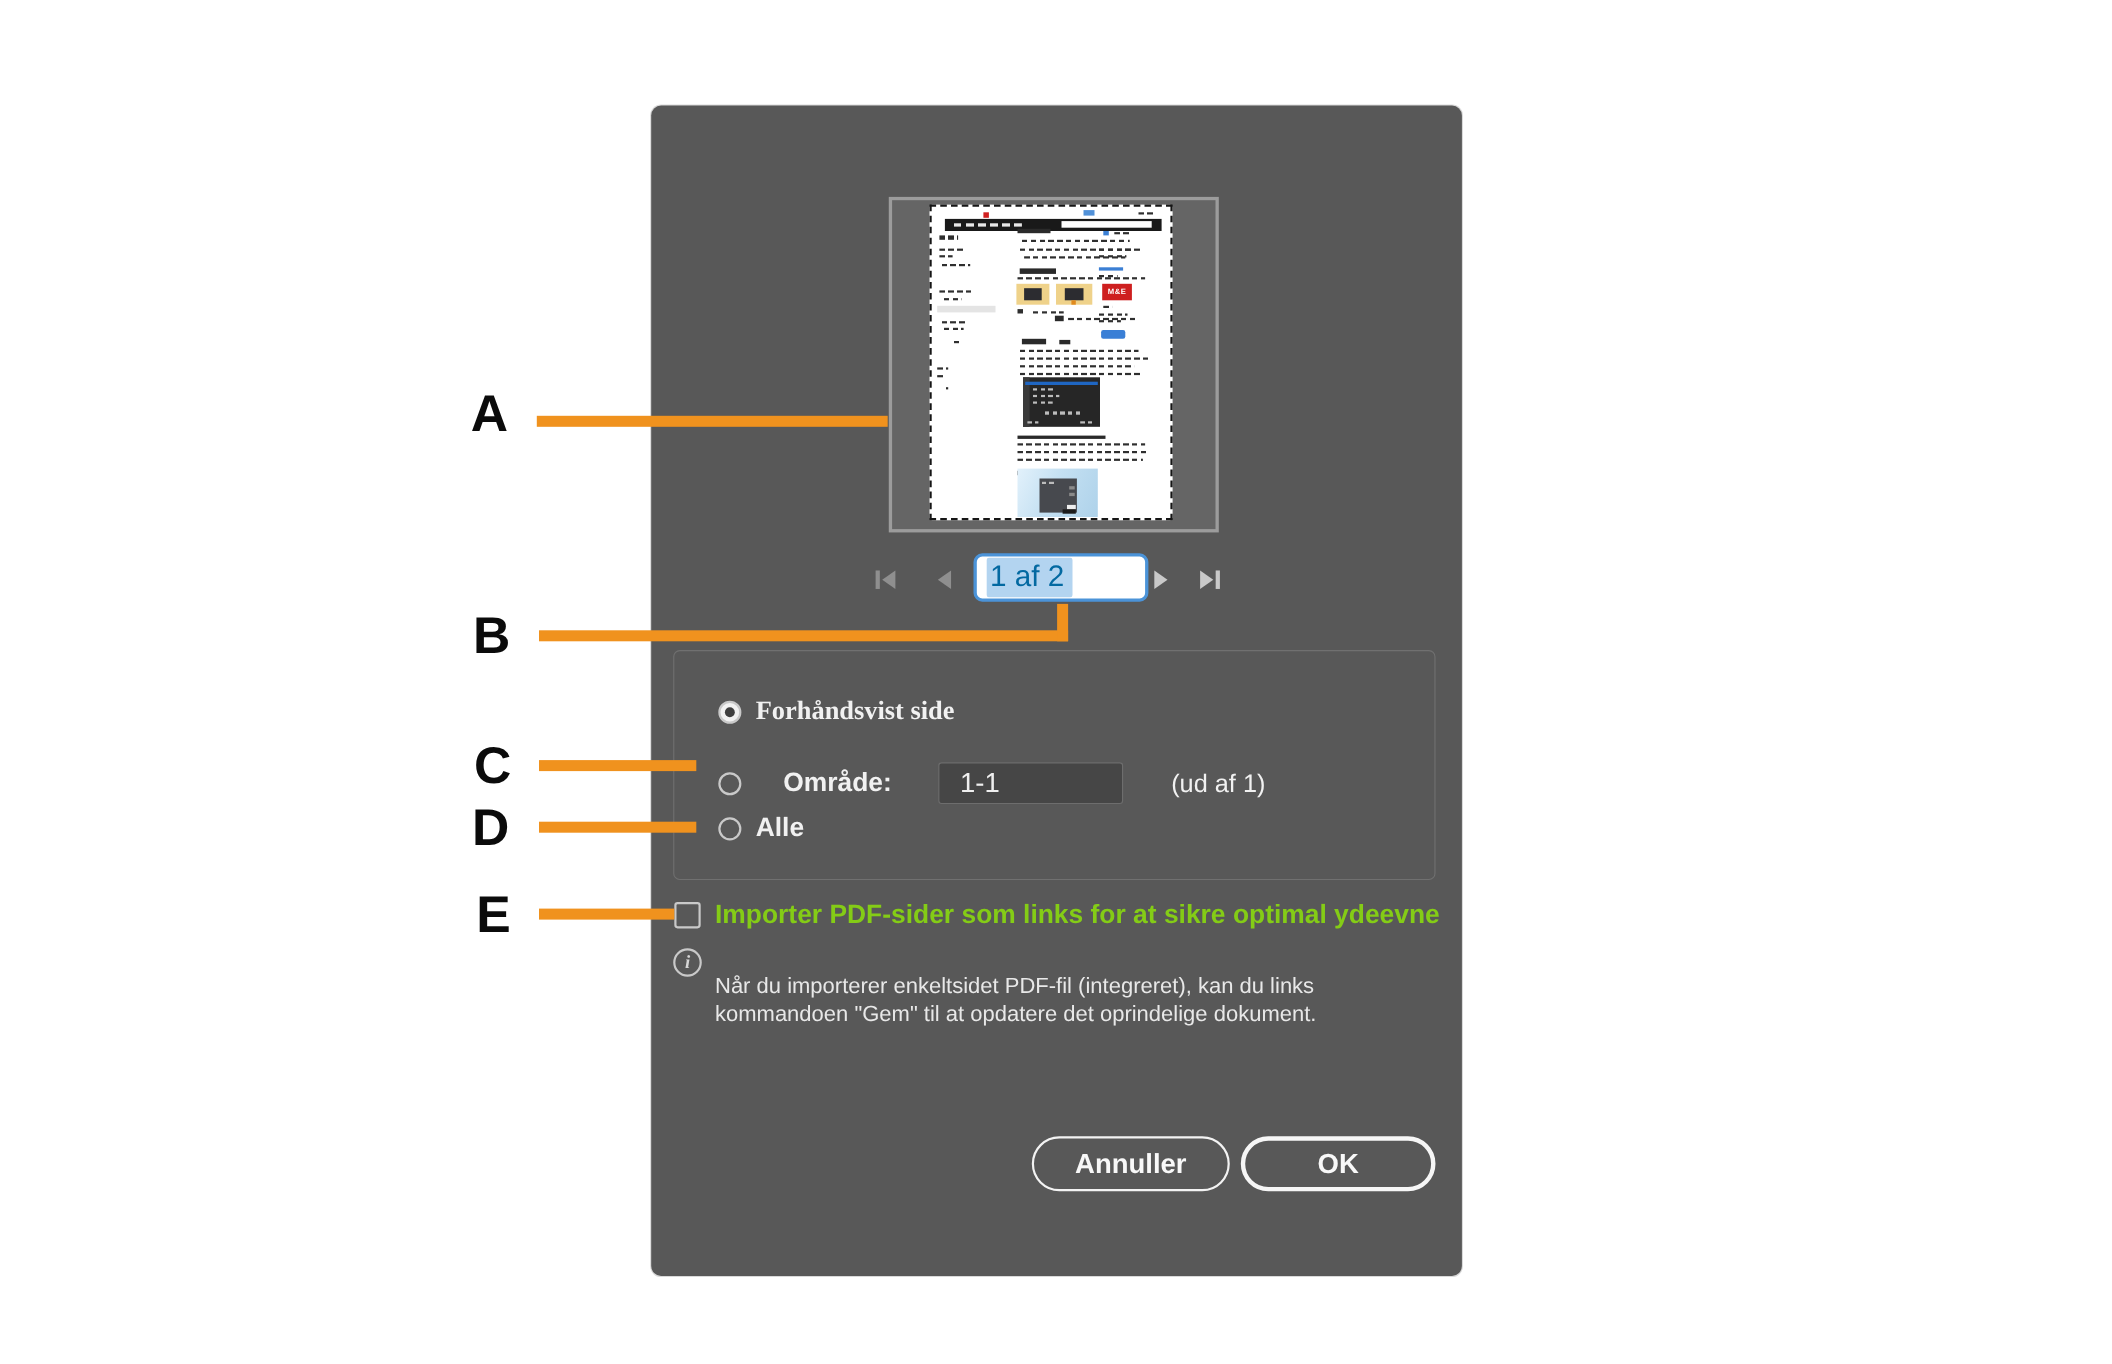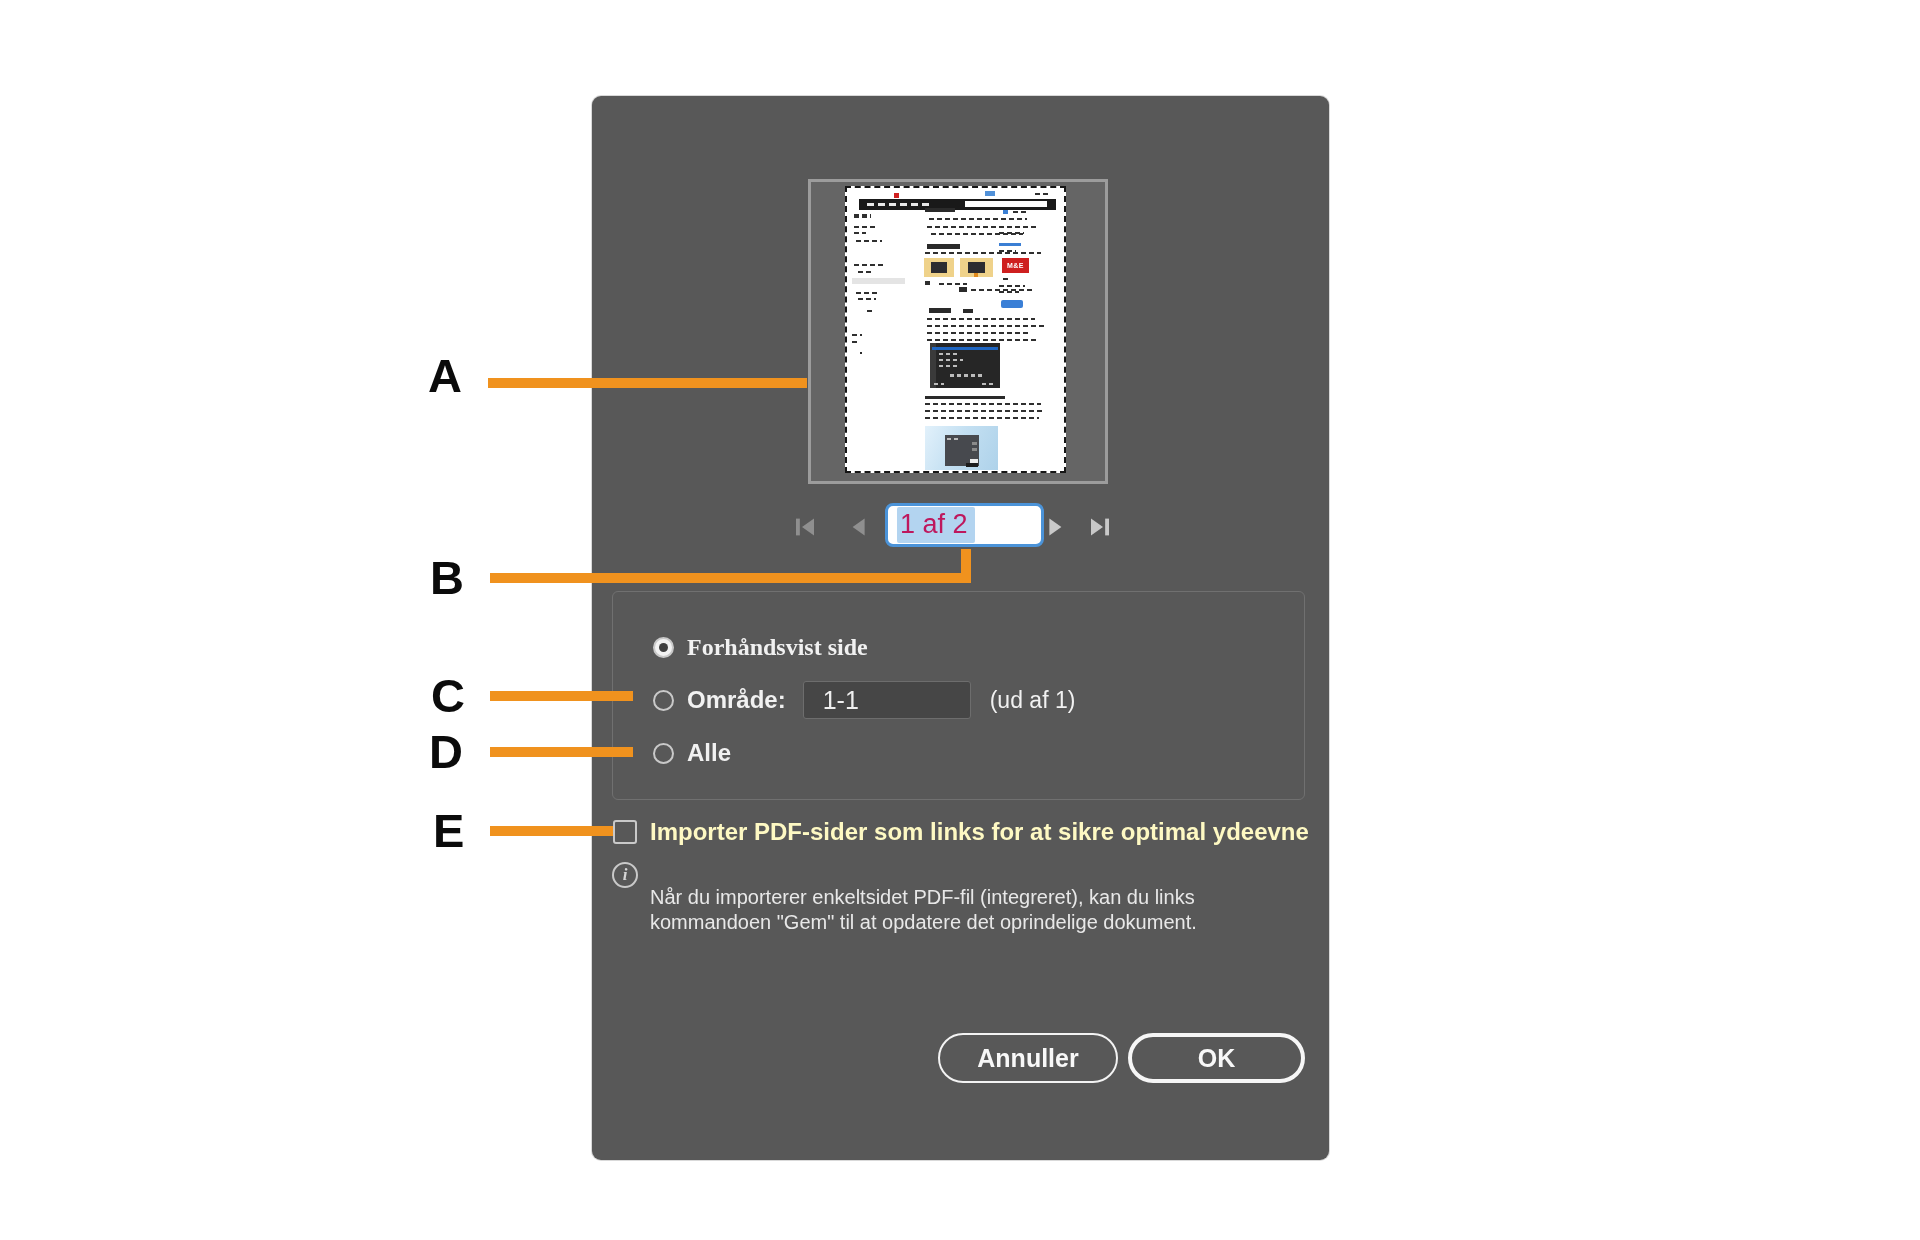--- a/index.html
+++ b/index.html
@@ -16,36 +16,36 @@
   .page{position:absolute;left:34px;top:4px;width:221px;height:287px;background:#fff;
         border:2px dashed #161616;box-sizing:border-box;overflow:hidden;}
   .page *{position:absolute;}
   .tl{height:2px;background:repeating-linear-gradient(90deg,#2f2f2f 0 5px,rgba(0,0,0,0) 5px 8px);}
   .tll{height:2px;background:repeating-linear-gradient(90deg,#bcbcbc 0 4px,rgba(0,0,0,0) 4px 7px);}
   .blk{background:#2a2a2a;}
   
   .navicon{position:absolute;width:24px;height:24px;top:419px;}
   .pager-input{position:absolute;left:293px;top:407px;width:144px;height:38px;background:#ffffff;
                border:3px solid #4b93d8;border-radius:8px;display:flex;align-items:center;padding-left:9px;}
-  .pager-input .sel{background:#b3d4f0;color:#be185d;font-size:27px;padding:2px 7px 3px 3px;border-radius:2px;}
+  .pager-input .sel{background:#b3d4f0;color:#0369a1;font-size:27px;padding:2px 7px 3px 3px;border-radius:2px;}
   
   .groupbox{position:absolute;left:20px;top:495px;width:691px;height:207px;border:1px solid #707070;border-radius:6px;}
   .opt-row{position:absolute;left:40px;display:flex;align-items:center;height:34px;}
   .radio{width:21px;height:21px;border:2px solid #c9c9c9;border-radius:50%;box-sizing:border-box;flex:0 0 auto;}
   .radio.on{background:#f2f2f2;display:flex;align-items:center;justify-content:center;}
   .radio.on::after{content:"";width:9px;height:9px;border-radius:50%;background:#3f3f3f;}
   .opt-label{color:#f1f1f1;font-size:24px;font-weight:600;margin-left:13px;white-space:nowrap;}
   .range-field{width:168px;height:38px;background:#464646;border:1px solid #6d6d6d;border-radius:3px;
                margin-left:17px;display:flex;align-items:center;padding-left:19px;box-sizing:border-box;
                color:#efefef;font-size:25px;}
   .range-hint{color:#f1f1f1;font-size:23px;margin-left:19px;font-weight:400;}
   
   .check-row{position:absolute;left:21px;top:722px;display:flex;align-items:center;}
   .checkbox{width:24px;height:24px;border:2px solid #c9c9c9;border-radius:3px;box-sizing:border-box;flex:0 0 auto;}
-  .check-label{color:#fef9c3;font-size:24px;font-weight:600;margin-left:13px;white-space:nowrap;}
+  .check-label{color:#84cc16;font-size:24px;font-weight:600;margin-left:13px;white-space:nowrap;}
   
   .info-icon{position:absolute;left:20px;top:766px;width:26px;height:26px;border:2px solid #c9c9c9;border-radius:50%;
              box-sizing:border-box;color:#d6d6d6;font-family:"Liberation Serif",serif;font-style:italic;
              font-weight:700;font-size:17px;display:flex;align-items:center;justify-content:center;}
   .info-text{position:absolute;left:58px;top:762px;color:#e8e8e8;font-size:20px;line-height:25px;
              white-space:pre-line;font-weight:400;}
   .info-text .p2{display:block;margin-top:27px;}
   
   .btn{position:absolute;top:937px;height:50px;border-radius:26px;background:transparent;
        display:flex;align-items:center;justify-content:center;color:#f8f8f8;font-size:25px;font-weight:600;
@@ -186,21 +186,21 @@
           <path d="M2.5 3 L12.5 10 L2.5 17 Z" fill="#c9c9c9"></path>
           <rect x="14.3" y="3" width="3.2" height="14" fill="#c9c9c9"></rect>
         </svg>
     </div>
 
     <div class="groupbox">
       <div class="opt-row" style="top:38px;font-family:Liberation Serif, serif;">
         <span class="radio on"></span>
         <span class="opt-label">Forhåndsvist side</span>
       </div>
-      <div class="opt-row" style="top:91px;">
+      <div class="opt-row" style="top:103px;gap:25px;">
         <span class="radio"></span>
         <span class="opt-label">Område:</span>
         <span class="range-field">
           <span>1-1</span>
         </span>
         <span class="range-hint">(ud af 1)</span>
       </div>
       <div class="opt-row" style="top:144px;">
         <span class="radio"></span>
         <span class="opt-label">Alle</span>

